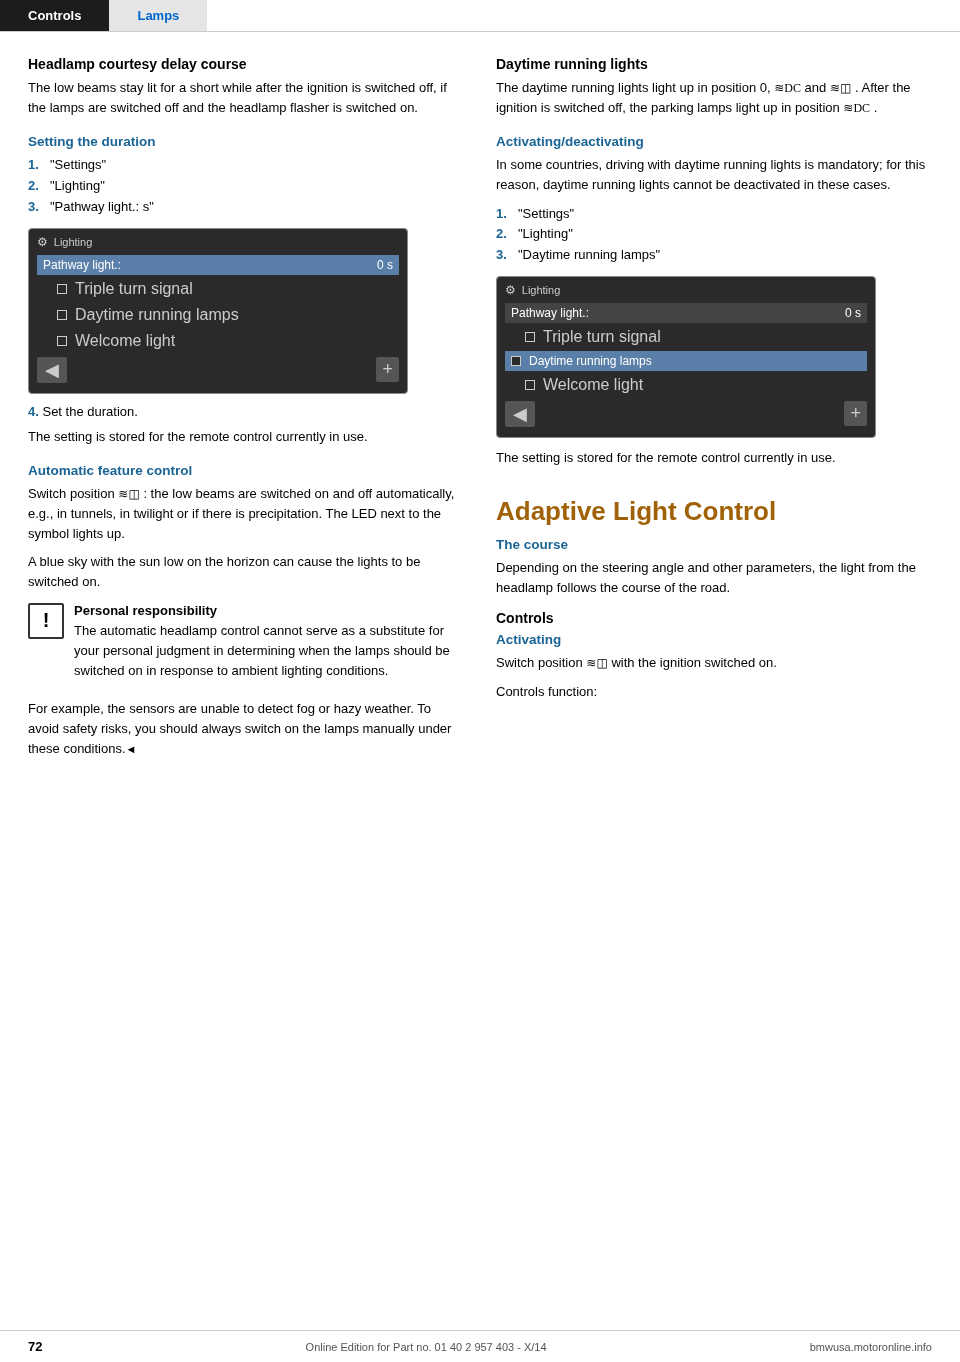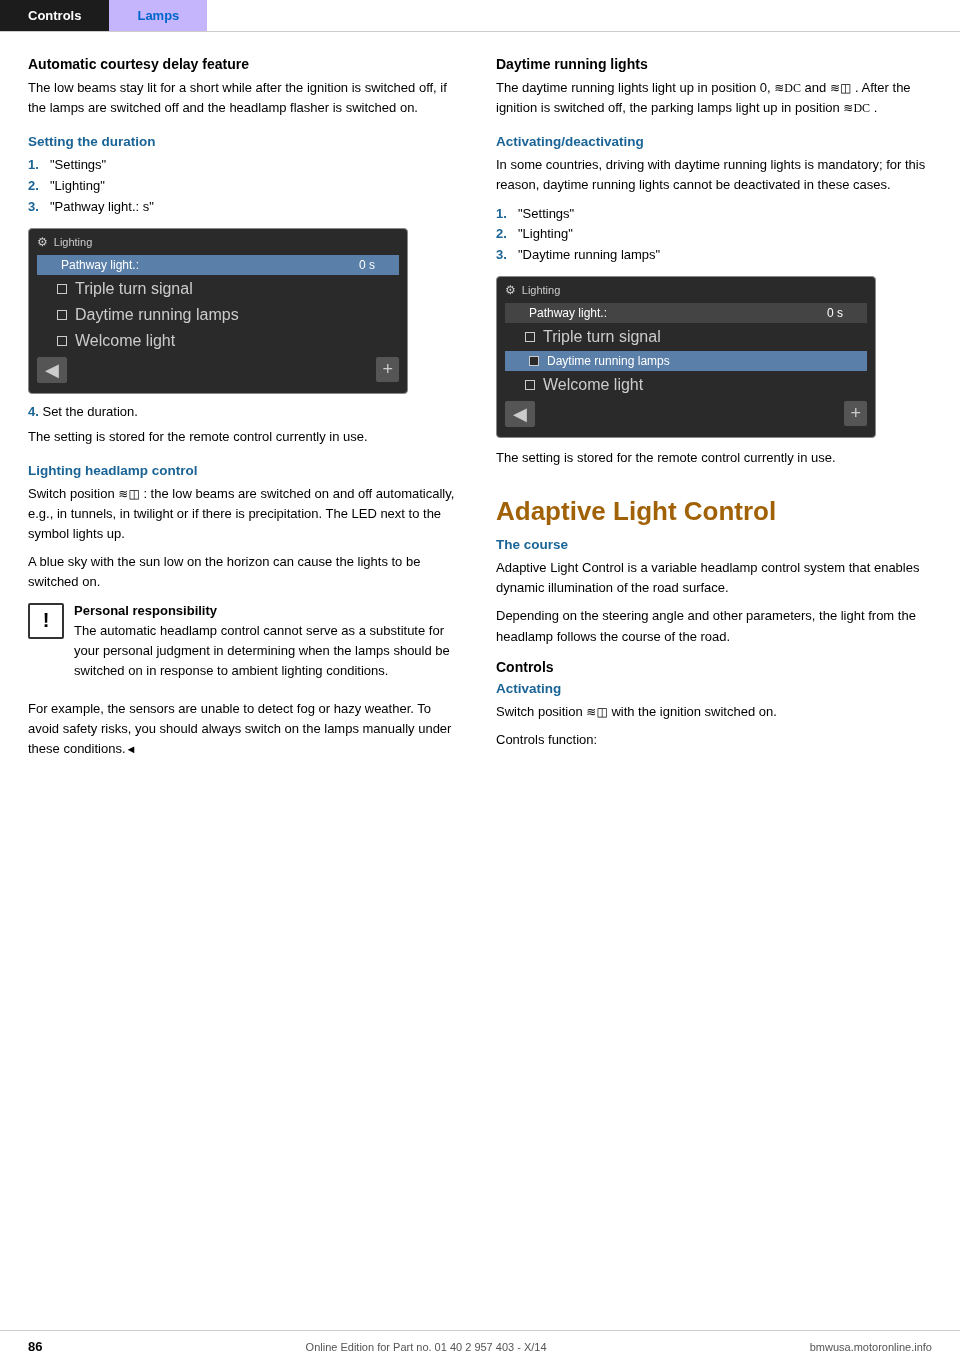--- a/index.html
+++ b/index.html
@@ -23,21 +23,21 @@
       padding: 8px 28px;
       font-size: 13px;
       font-weight: bold;
     }
     .header-tab.active {
       background: #1c1c1c;
       color: #fff;
     }
     .header-tab.inactive {
       color: #0066cc;
-      background: #c4b5fd;
+      background: #e5e5e5;
     }
 
     
     .page-content {
       display: flex;
       padding: 24px 28px 40px 28px;
       gap: 32px;
     }
     .left-col {
       flex: 1;
@@ -124,21 +124,21 @@
       font-size: 11px;
       margin-bottom: 6px;
     }
     .screen-title-bar .icon-gear {
       font-size: 12px;
     }
     .screen-menu-item {
       background: #444;
       color: #fff;
       font-size: 12px;
-      padding: 3px 24px;
+      padding: 3px 6px;
       margin-bottom: 2px;
       display: flex;
       justify-content: space-between;
       align-items: center;
     }
     .screen-menu-item.highlighted {
       background: #5a7fa8;
     }
     .screen-menu-item-plain {
       color: #ccc;
@@ -260,21 +260,21 @@
 
 <div class="header">
   <div class="header-tab active">Controls</div>
   <div class="header-tab inactive">Lamps</div>
 </div>
 
 <div class="page-content">
 
   <div class="left-col">
 
-    <h2 class="section-title">Automatic courtesy delay feature</h2>
+    <h2 class="section-title">Headlamp courtesy delay course</h2>
     <p class="body-text">The low beams stay lit for a short while after the ignition is switched off, if the lamps are switched off and the headlamp flasher is switched on.</p>
 
     <div class="subsection-title">Setting the duration</div>
 
     <ol class="step-list">
       <li>
         <span class="step-num">1.</span>
         <span>"Settings"</span>
       </li>
       <li>
@@ -313,21 +313,21 @@
         <span class="screen-plus">+</span>
       </div>
     </div>
 
     <div class="step-4">
       <span class="step-num">4.</span>
       <span>Set the duration.</span>
     </div>
     <p class="body-text">The setting is stored for the remote control currently in use.</p>
 
-    <div class="subsection-title">Lighting headlamp control</div>
+    <div class="subsection-title">Automatic feature control</div>
     <p class="body-text">
       <span>Switch position</span>
       <span class="lamp-icon">≋◫</span>
       <span>: the low beams are switched on and off automatically, e.g., in tunnels, in twilight or if there is precipitation. The LED next to the symbol lights up.</span>
     </p>
     <p class="body-text">A blue sky with the sun low on the horizon can cause the lights to be switched on.</p>
 
     <div class="warning-box">
       <div class="warning-icon">!</div>
       <div class="warning-content">
@@ -396,33 +396,32 @@
         <span class="screen-nav-arrow">◀</span>
         <span class="screen-plus">+</span>
       </div>
     </div>
 
     <p class="body-text">The setting is stored for the remote control currently in use.</p>
 
     <div class="large-section-title">Adaptive Light Control</div>
 
     <div class="subsection-title" style="margin-top:4px;">The course</div>
-    <p class="body-text">Adaptive Light Control is a variable headlamp control system that enables dynamic illumination of the road surface.</p>
     <p class="body-text">Depending on the steering angle and other parameters, the light from the headlamp follows the course of the road.</p>
 
     <div class="controls-label">Controls</div>
 
     <div class="subsection-title" style="margin-top:6px;">Activating</div>
     <p class="body-text">
       <span>Switch position</span>
       <span class="lamp-icon">≋◫</span>
       <span>with the ignition switched on.</span>
     </p>
     <p class="body-text">Controls function:</p>
 
   </div>
 </div>
 
 <div class="footer">
-  <span class="footer-page">86</span>
+  <span class="footer-page">72</span>
   <span>Online Edition for Part no. 01 40 2 957 403 - X/14</span>
   <span>bmwusa.motoronline.info</span>
 </div>
 
 </body></html>

